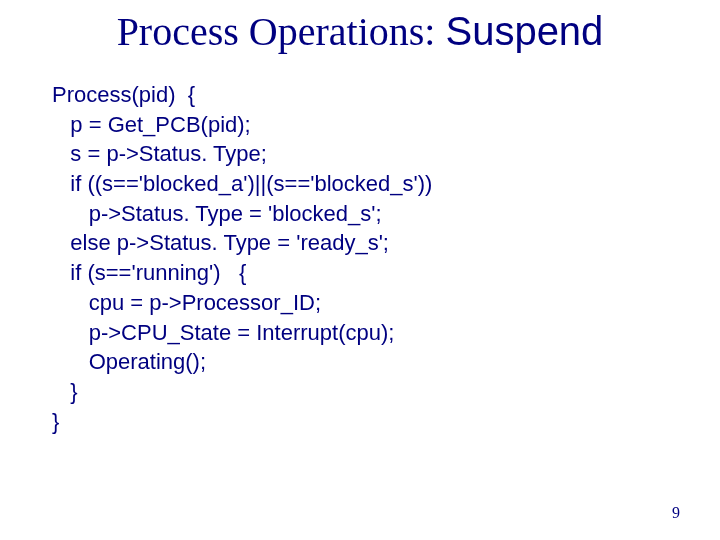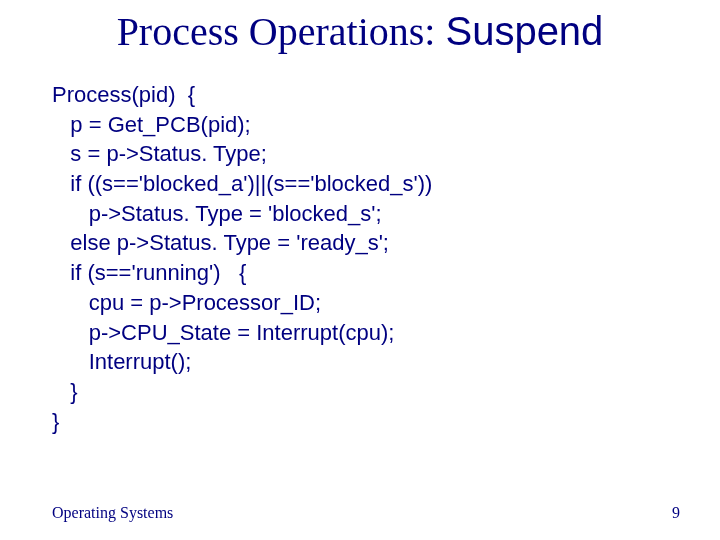--- a/index.html
+++ b/index.html
@@ -70,20 +70,19 @@
 
   <div class="code"><span>Process(pid)  {</span>
 <span>   p = Get_PCB(pid);</span>
 <span>   s = p-&gt;Status. Type;</span>
 <span>   if ((s=='blocked_a')||(s=='blocked_s'))</span>
 <span>      p-&gt;Status. Type = 'blocked_s';</span>
 <span>   else p-&gt;Status. Type = 'ready_s';</span>
 <span>   if (s=='running')   {</span>
 <span>      cpu = p-&gt;Processor_ID;</span>
 <span>      p-&gt;CPU_State = Interrupt(cpu);</span>
-<span>      Interrupt();</span>
+<span>      Operating();</span>
 <span>   }</span>
 <span>}</span></div>
 
-  <div class="footer-left">Operating Systems</div>
   <div class="footer-right">9</div>
 
 </div>
 
 </body></html>

